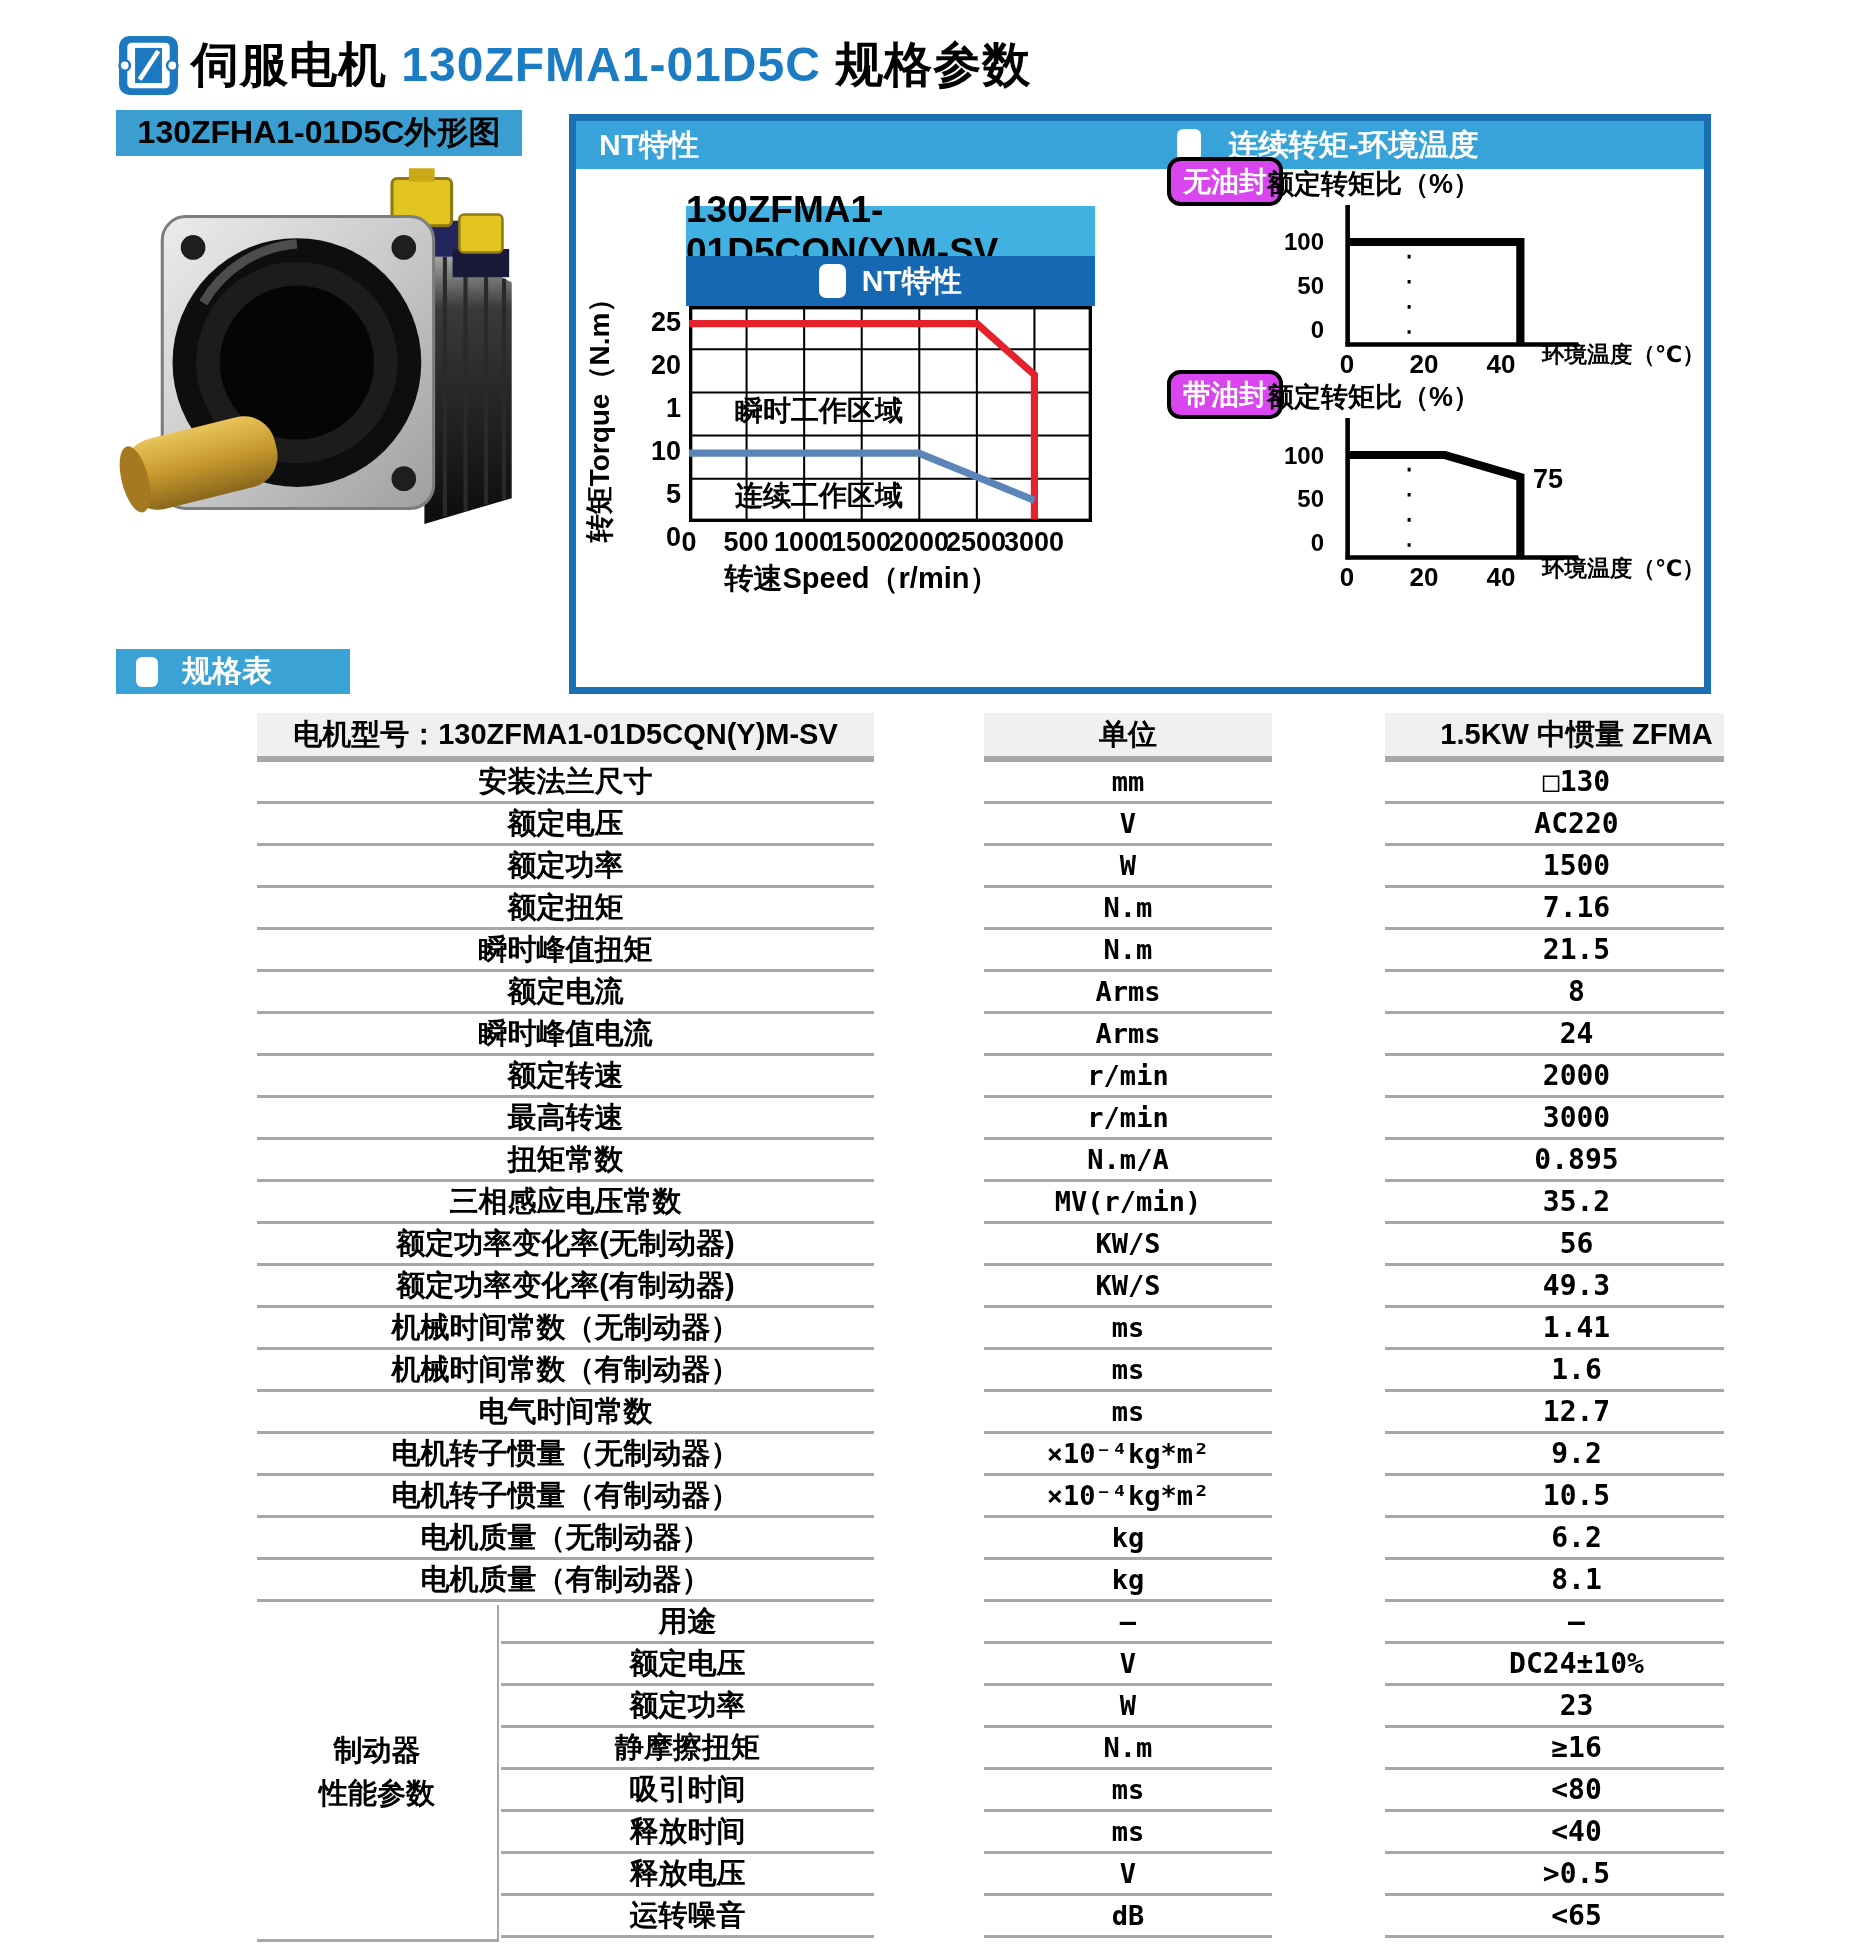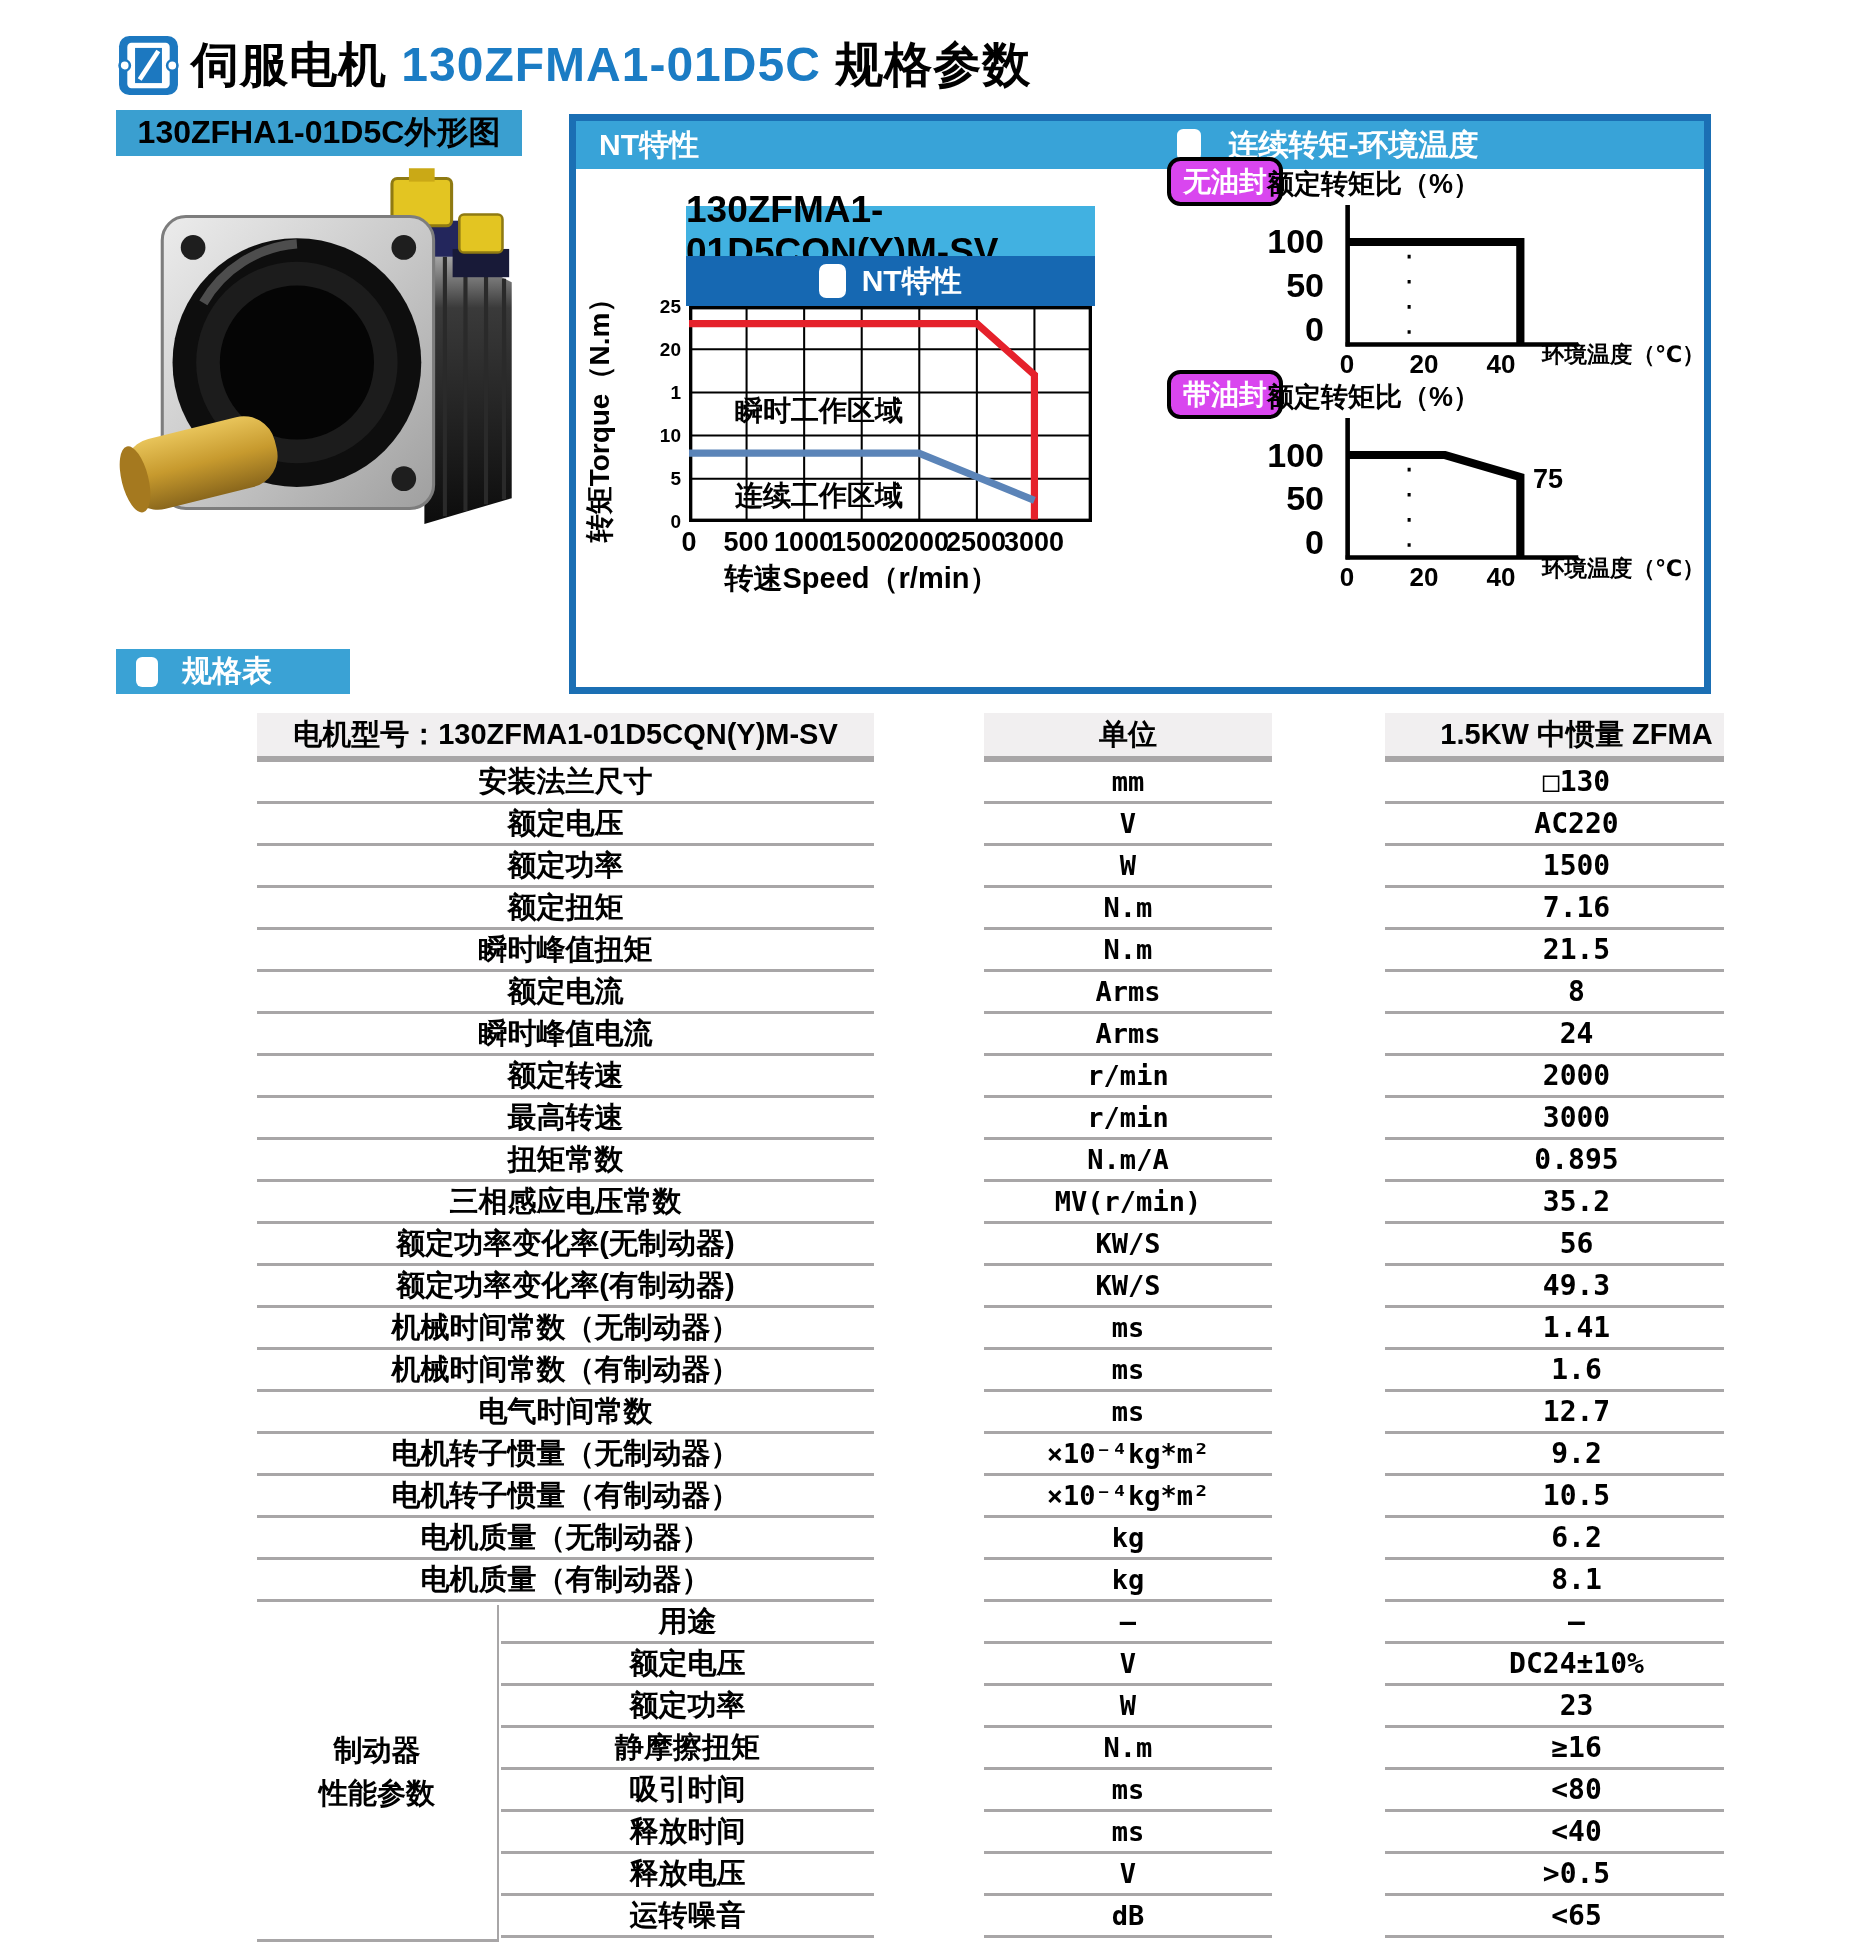--- a/index.html
+++ b/index.html
@@ -21,31 +21,31 @@
   .nt-header-label{left:23px;top:0;height:48px;line-height:48px;color:#fff;font-size:30px;font-weight:700;}
   .temp-header-wrap{left:601px;top:0;height:48px;display:flex;align-items:center;gap:28px;}
   .wsq{background:#fff;border-radius:6.2px;display:inline-block;}
   .temp-header-label{color:#fff;font-size:30px;font-weight:700;white-space:nowrap;}
 
   .nt-title1{left:110px;top:85px;width:409px;height:50px;background:#41b1e1;
              display:flex;align-items:center;justify-content:center;font-size:37px;font-weight:700;}
   .nt-title2{left:110px;top:135px;width:409px;height:50px;background:#1668b2;
              display:flex;align-items:center;justify-content:center;gap:15.4px;color:#fff;font-size:30px;font-weight:700;}
   .nt-grid-svg{left:113px;top:185px;}
-  .nt-ytick{width:67px;text-align:right;font-size:19px;font-weight:700;line-height:33px;left:38px;}
+  .nt-ytick{width:67px;text-align:right;font-size:27px;font-weight:700;line-height:33px;left:38px;margin-top:16px;}
   .nt-xtick{width:72px;text-align:center;font-size:27px;font-weight:700;line-height:29px;top:407px;}
   .nt-ylabel{left:-136px;top:277px;width:319px;height:31px;line-height:31px;text-align:center;
              font-size:28px;font-weight:700;transform:rotate(-90deg);white-space:nowrap;}
   .nt-xlabel{left:80px;top:438px;width:411px;text-align:center;font-size:29px;font-weight:700;}
   .nt-region{font-size:28px;font-weight:700;white-space:nowrap;}
 
   .green-btn{width:116px;height:49px;background:#d946ef;border:4.6px solid #000;border-radius:13.4px;box-sizing:border-box;
              color:#fff;font-size:28px;font-weight:700;display:flex;align-items:center;justify-content:center;margin-left:33px;}
   .ratio-label{font-size:27px;font-weight:700;white-space:nowrap;}
-  .tc-ytick{width:77px;text-align:right;font-size:34px;font-weight:700;line-height:31px;left:671px;}
+  .tc-ytick{width:77px;text-align:right;font-size:24px;font-weight:700;line-height:31px;left:671px;}
   .tc-xtick{width:62px;text-align:center;font-size:26px;font-weight:700;line-height:26px;}
   .temp-xlabel{font-size:22.6px;font-weight:700;white-space:nowrap;}
   .anno75{font-size:27px;font-weight:700;}
 
   
   .spec-bar{left:116px;top:649px;width:234px;height:45px;background:#3aa2d5;display:flex;align-items:center;gap:24px;padding-left:19.5px;box-sizing:border-box;}
   .spec-bar-label{color:#fff;font-size:30px;font-weight:700;}
 
   
   .table{left:257px;top:713px;width:1480px;}

